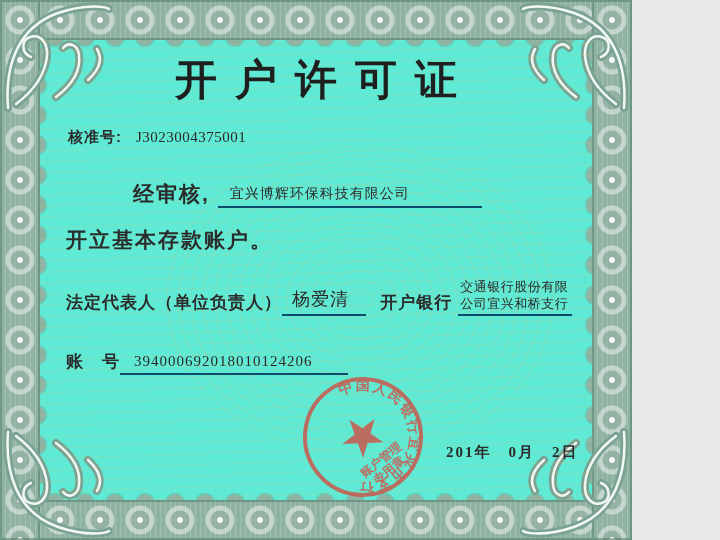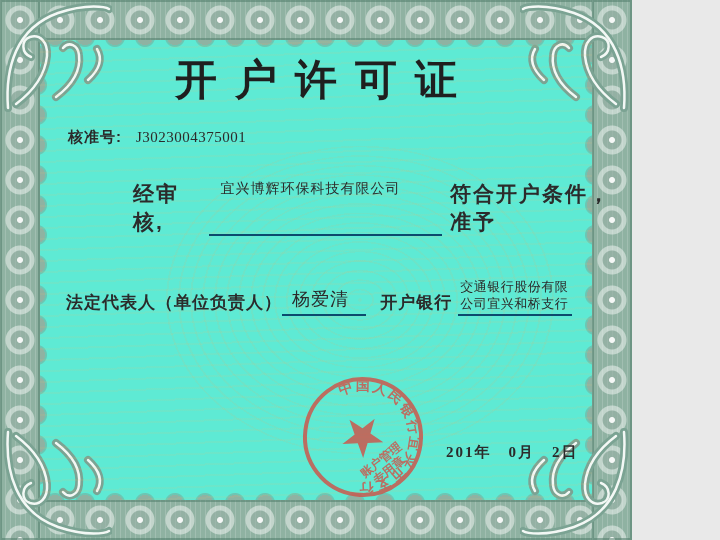--- a/index.html
+++ b/index.html
@@ -50,21 +50,21 @@
   
   .content{position:absolute;inset:0;z-index:5;}
   .song{font-family:"Liberation Serif","DejaVu Serif",serif;}
   .title{position:absolute;top:52px;left:0;width:100%;margin:0;text-align:center;
     font-family:"Liberation Serif","DejaVu Serif",serif;font-size:42px;font-weight:900;
     letter-spacing:18px;text-indent:18px;color:#1f1f1f;}
   .meta-row{position:absolute;top:128px;left:68px;right:64px;display:flex;font-size:15px;}
   .meta-left .lbl,.meta-right .lbl{font-weight:bold;letter-spacing:1px;}
   .meta-left .val{font-family:"Liberation Serif","DejaVu Serif",serif;margin-left:14px;letter-spacing:.5px;}
   .meta-right .red{color:#e0241b;font-family:"Liberation Serif","DejaVu Serif",serif;font-weight:bold;letter-spacing:1px;margin-left:6px;}
-  .line1{position:absolute;top:180px;left:133px;display:flex;}
+  .line1{position:absolute;top:180px;left:133px;display:flex;align-items:flex-end;}
   .big{font-size:21px;font-weight:bold;letter-spacing:2px;}
   .uline{display:inline-block;border-bottom:2px solid #0c4a6e;font-family:"Liberation Serif","DejaVu Serif",serif;}
   .uline.company{width:252px;font-size:14px;padding:0 0 3px 12px;margin:0 8px;letter-spacing:1px;}
   .line2{position:absolute;top:226px;left:66px;}
   .field-row{position:absolute;top:278px;left:66px;right:60px;display:flex;align-items:flex-end;}
   .label-md{font-size:17px;font-weight:bold;letter-spacing:1px;white-space:nowrap;padding-bottom:2px;font-family:Liberation Serif, serif;}
   .uline.rep{width:130px;font-size:18px;padding:0 0 3px 10px;margin-right:14px;letter-spacing:1px;}
   .uline.bank{width:196px;font-size:13px;line-height:1.32;padding:0 0 2px 2px;margin-left:6px;letter-spacing:.5px;}
   .account-row{position:absolute;top:350px;left:66px;display:flex;align-items:flex-end;}
   .uline.acct{width:214px;font-size:15px;padding:0 0 3px 14px;letter-spacing:1px;}
@@ -154,30 +154,34 @@
 
     <div class="meta-row">
       <div class="meta-left">
         <span class="lbl">核准号:</span><span class="val song">J3023004375001</span>
       </div>
     </div>
 
     <div class="line1">
       <span class="big">经审核,</span>
       <span class="uline company">宜兴博辉环保科技有限公司</span>
-      <span class="big">符合开户条件，准予</span>
     </div>
+    <div class="line2 big">开立基本存款账户。</div>
 
     <div class="field-row">
       <span class="label-md">法定代表人（单位负责人）</span>
       <span class="uline rep">杨爱清</span>
       <span class="label-md">开户银行</span>
       <span class="uline bank">交通银行股份有限公司宜兴和桥支行</span>
     </div>
 
+    <div class="account-row">
+      <span class="label-md">账　号</span>
+      <span class="uline acct">394000692018010124206</span>
+    </div>
 
     <div class="issue-date">201年　0月　2日</div>
 
     <svg class="seal" viewBox="0 0 126 126">
       <circle cx="63" cy="63" r="58" fill="none" stroke="#cf5349" stroke-width="4"></circle>
       <defs>
         <path id="sealRing" d="M 63,16 a 47,47 0 1 1 -0.1,0"></path>
       </defs>
       <text font-size="14" fill="#cf5349" letter-spacing="2" font-family="Liberation Serif, DejaVu Serif, serif" font-weight="bold">
         <textPath href="#sealRing" startOffset="8">中国人民银行宜兴市支行</textPath>

